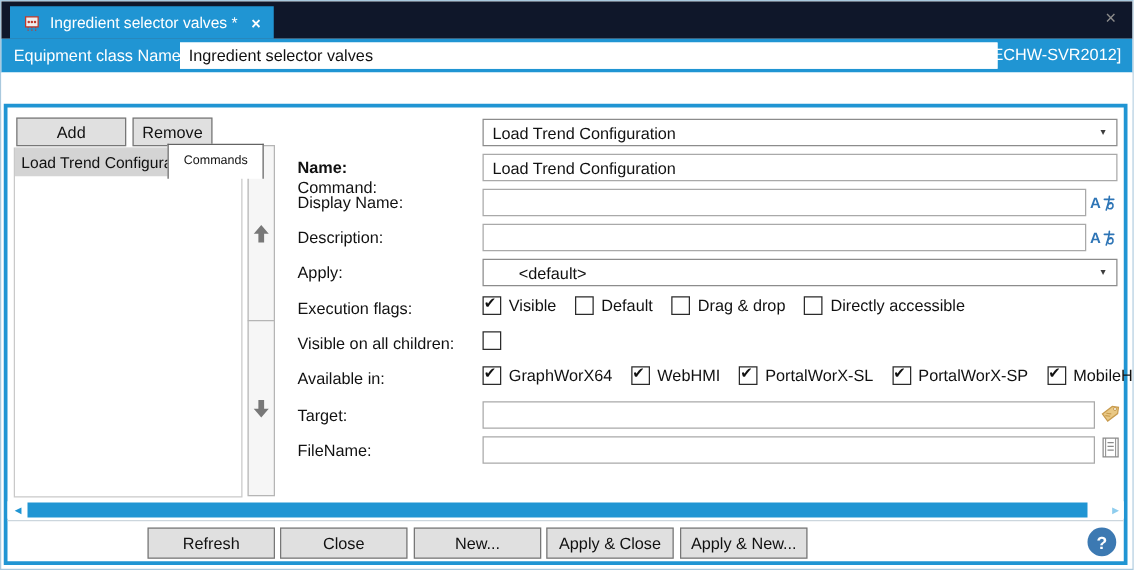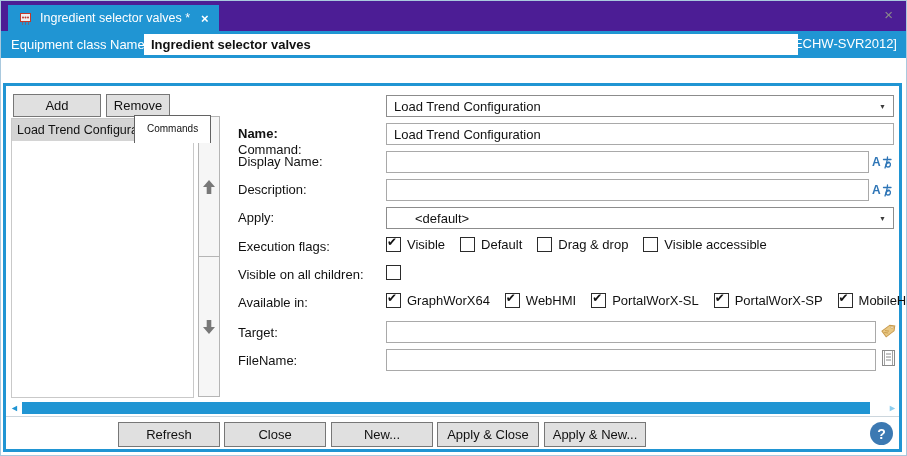--- a/index.html
+++ b/index.html
@@ -1,27 +1,27 @@
 <!DOCTYPE html>
 <html><head>
 <meta charset="utf-8">
 <style>
   html,body{margin:0;padding:0;background:#f2f2f2;font-family:"Liberation Sans",sans-serif;}
   .window{position:relative;width:905px;height:454px;background:#fff;border:1px solid #a9c9de;margin:0 auto;overflow:hidden;}
 
   
-  .doc-tabstrip{position:absolute;left:0;top:0;width:100%;height:30px;background:#4c1d95;}
+  .doc-tabstrip{position:absolute;left:0;top:0;width:100%;height:30px;background:#0f172a;}
   .doc-tab{position:absolute;left:7px;top:4px;height:26px;background:#2095d3;color:#fff;display:flex;align-items:center;gap:7px;padding:0 10px;font-size:12.5px;}
   .doc-tab-close{font-weight:bold;font-size:13px;cursor:pointer;margin-left:4px;}
   .win-close{position:absolute;right:13px;top:6px;color:#8b8b8b;font-size:15px;cursor:pointer;line-height:15px;}
 
   
   .toolbar{position:absolute;left:0;top:30px;width:100%;height:27px;background:#2095d3;display:flex;align-items:center;}
   .toolbar-label{color:#fff;font-size:13px;margin-left:10px;}
-  .toolbar-input{position:absolute;left:143px;top:3px;width:640px;height:19px;border:1px solid #ffffff;font-size:13px;padding:0 6px;font-family:"Liberation Sans",sans-serif;color:#111;font-weight:bold;}
+  .toolbar-input{position:absolute;left:143px;top:3px;width:640px;height:19px;border:1px solid #ffffff;font-size:13px;padding:0 6px;font-family:"Liberation Sans",sans-serif;color:#111;}
   .server{position:absolute;right:9px;top:5px;color:#fff;font-size:13px;}
 
   
   .subtabs{position:absolute;left:0;top:57px;width:100%;height:30px;background:#fff;}
   .subtab{position:absolute;top:61px;height:21px;line-height:21px;background:#fff;border:1px solid #636363;padding:0 9px;font-size:10px;color:#111;box-sizing:border-box;cursor:pointer;}
   .subtab.active{top:57px;height:28px;line-height:26px;border-bottom:none;z-index:10;padding:0 12px;}
   .subtab.plus{color:#5b8f5b;font-weight:bold;padding:0 8px;border-color:#9c9c9c;}
 
   
   .panel{position:absolute;left:2px;top:82px;width:899px;height:369px;border:3px solid #2095d3;background:#fff;box-sizing:border-box;}
@@ -187,21 +187,21 @@
       <span class="cbitem">
         <span class="cb"></span>
         <span class="cblabel">Default</span>
       </span>
       <span class="cbitem">
         <span class="cb"></span>
         <span class="cblabel">Drag &amp; drop</span>
       </span>
       <span class="cbitem">
         <span class="cb"></span>
-        <span class="cblabel">Visible accessible</span>
+        <span class="cblabel">Directly accessible</span>
       </span>
     </div>
 
     <div class="cbrow" style="top:179px;">
       <span class="cbitem">
         <span class="cb"></span>
       </span>
     </div>
 
     <div class="cbrow" style="top:207px;">

